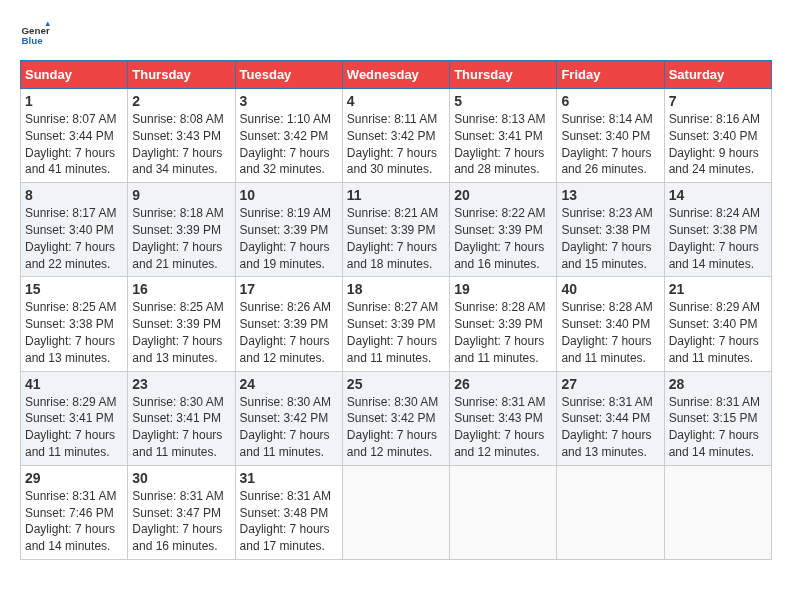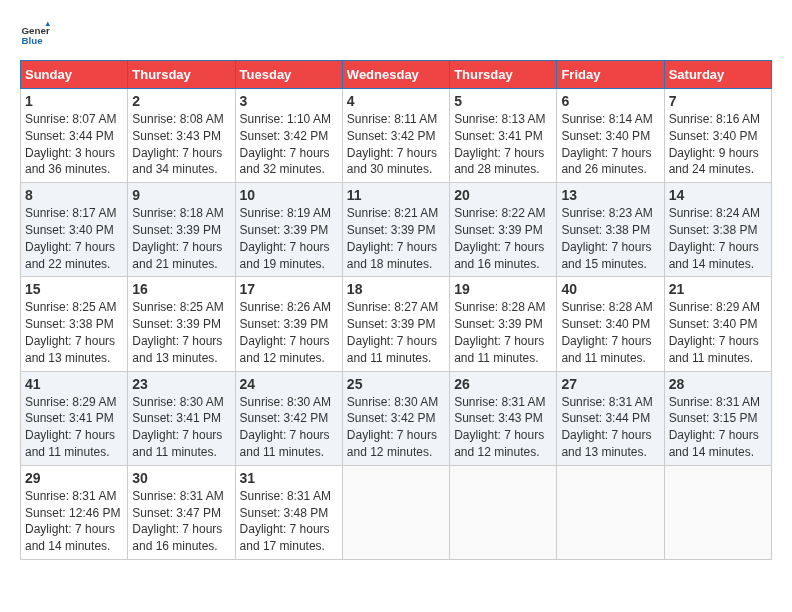--- a/index.html
+++ b/index.html
@@ -108,21 +108,21 @@
       <th>Saturday</th>
     </tr>
   </thead>
   <tbody id="calendar-body">
   <tr>
         <td>
         <span class="day-num">1</span>
         <div class="day-info">
           <span>Sunrise: 8:07 AM</span><br>
           <span>Sunset: 3:44 PM</span><br>
-          <span>Daylight: 3 hours and 36 minutes.</span>
+          <span>Daylight: 7 hours and 41 minutes.</span>
         </div>
       </td>
         <td>
         <span class="day-num">2</span>
         <div class="day-info">
           <span>Sunrise: 8:08 AM</span><br>
           <span>Sunset: 3:43 PM</span><br>
           <span>Daylight: 7 hours and 34 minutes.</span>
         </div>
       </td>
@@ -339,21 +339,21 @@
           <span>Sunset: 3:15 PM</span><br>
           <span>Daylight: 7 hours and 14 minutes.</span>
         </div>
       </td>
       </tr>
       <tr>
         <td>
         <span class="day-num">29</span>
         <div class="day-info">
           <span>Sunrise: 8:31 AM</span><br>
-          <span>Sunset: 12:46 PM</span><br>
+          <span>Sunset: 7:46 PM</span><br>
           <span>Daylight: 7 hours and 14 minutes.</span>
         </div>
       </td>
         <td>
         <span class="day-num">30</span>
         <div class="day-info">
           <span>Sunrise: 8:31 AM</span><br>
           <span>Sunset: 3:47 PM</span><br>
           <span>Daylight: 7 hours and 16 minutes.</span>
         </div>

